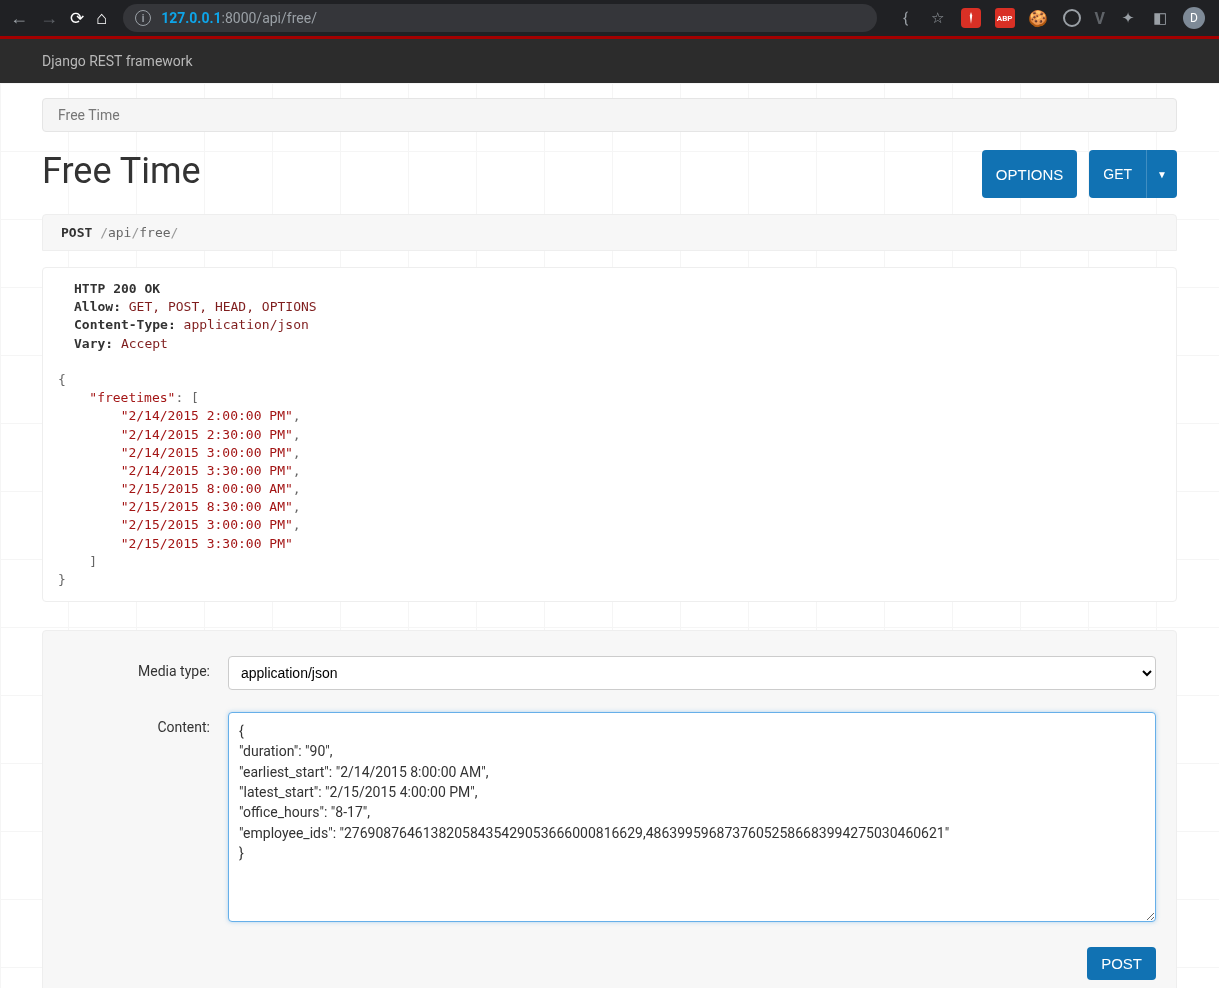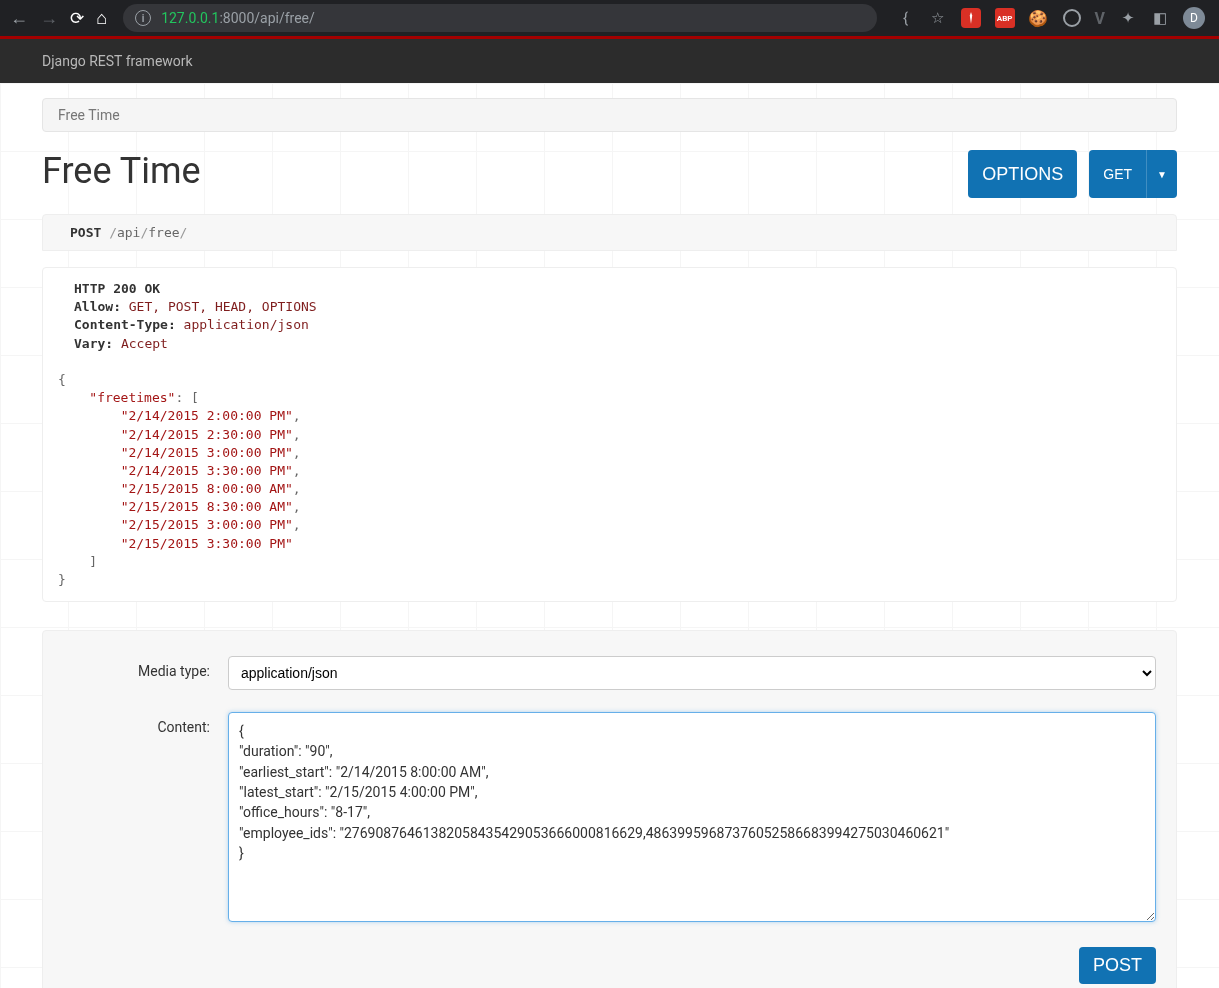--- a/index.html
+++ b/index.html
@@ -35,21 +35,21 @@
       margin: 0 4px;
     }
     .url-info-icon {
       width: 16px; height: 16px;
       border: 1.5px solid #9aa0a6;
       border-radius: 50%;
       display: flex; align-items: center; justify-content: center;
       color: #9aa0a6; font-size: 10px; font-weight: bold;
     }
     .url-text { color: #9aa0a6; font-size: 14px; }
-    .url-text .host { color: #22c55e; font-weight: 400; }
+    .url-text .host { color: #0ea5e9; font-weight: 700; }
     .chrome-icons { display: flex; gap: 14px; align-items: center; padding: 0 4px; }
     .chrome-icon { width: 18px; height: 18px; display: flex; align-items: center; justify-content: center; color: #9aa0a6; font-size: 15px; }
     .ext-icon { width: 20px; height: 20px; border-radius: 4px; display: flex; align-items: center; justify-content: center; font-size: 9px; font-weight: bold; }
     .ext-red { background: #d93025; color: #fff; }
     .ext-abp { background: #d93025; color: #fff; border-radius: 3px; padding: 2px; font-size: 8px; }
     .ext-cookie { font-size: 16px; }
     .ext-circle { width: 18px; height: 18px; border: 2px solid #9aa0a6; border-radius: 50%; }
     .ext-vue { color: #5f6368; font-size: 16px; font-weight: bold; }
     .avatar { width: 22px; height: 22px; border-radius: 50%; background: #7e8a97; color: #fff; display: flex; align-items: center; justify-content: center; font-size: 12px; }
     
@@ -101,21 +101,21 @@
       font-weight: 400;
       color: #333;
     }
     .header-buttons { display: flex; gap: 12px; }
     .btn {
       background: #1172b3;
       color: #fff;
       border: none;
       border-radius: 4px;
       padding: 8px 14px;
-      font-size: 18px;
+      font-size: 15px;
       font-weight: 500;
       cursor: pointer;
     }
     .btn-split {
       display: flex;
     }
     .btn-split .btn-main {
       background: #1172b3;
       color: #fff;
       border: none;
@@ -134,21 +134,21 @@
       padding: 8px 10px;
       font-size: 10px;
       cursor: pointer;
     }
     
     
     .request-box {
       background: #f7f7f7;
       border: 1px solid #eee;
       border-radius: 4px 4px 0 0;
-      padding: 10px 27px;
+      padding: 10px 18px;
       font-family: Consolas, Menlo, monospace;
       font-size: 13px;
       color: #333;
     }
     .request-box .method { font-weight: bold; }
     .request-box .path { color: #666; }
     .request-box .slash { color: #999; }
     
     
     .response-box {

